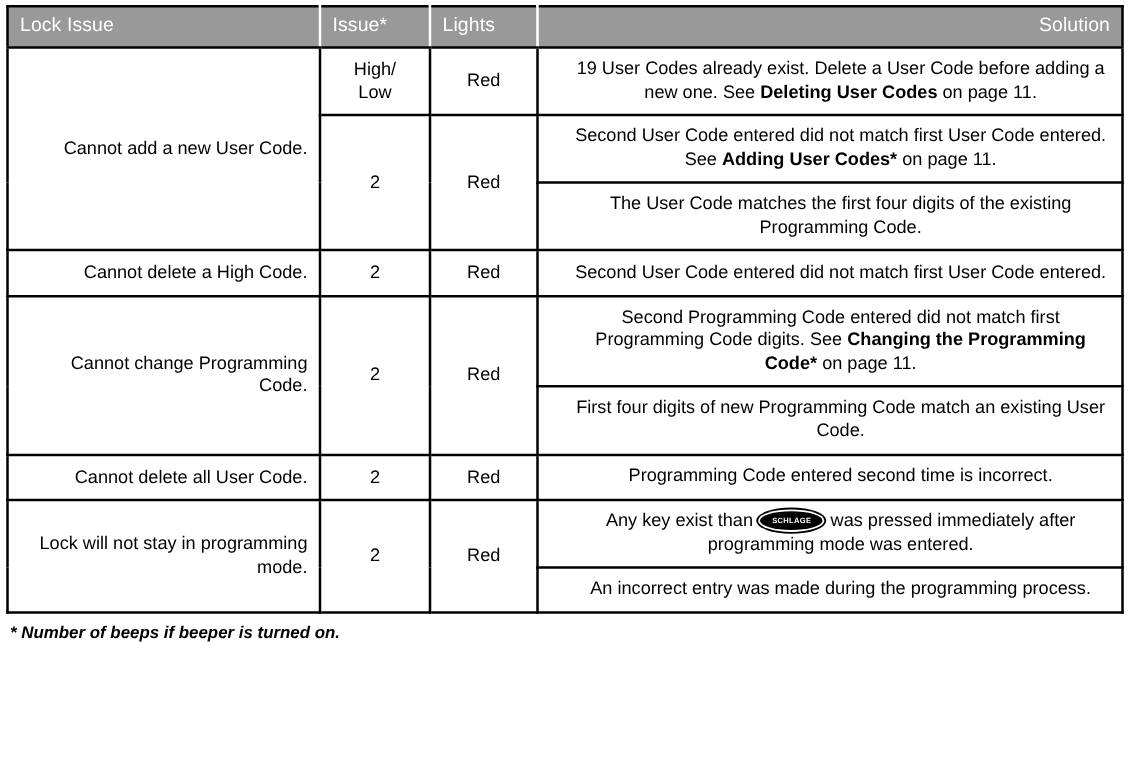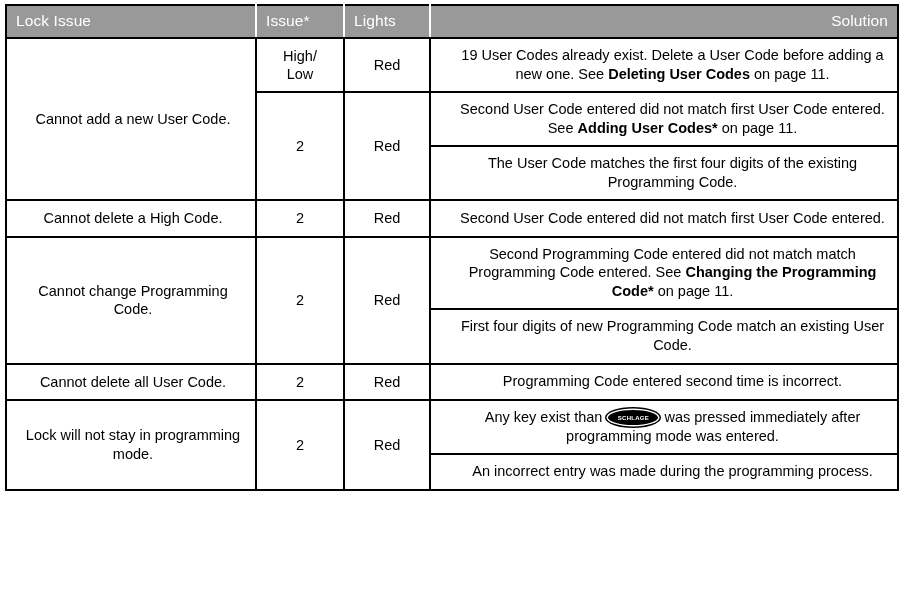--- a/index.html
+++ b/index.html
@@ -55,21 +55,21 @@
   tbody td {
     border: 2px solid #000000;
     vertical-align: middle;
     font-size: 14.5px;
     line-height: 1.28;
     background: #ffffff;
   }
 
   td.issue {
     padding: 8px 9px 8px 13px;
-    text-align: center;
+    text-align: right;
   }
   td.beeps, td.lights {
     text-align: center;
     padding: 6px 4px;
   }
   td.solution {
     padding: 7px 10px 8px 27px;
     text-align: center;
     border-left: 2px solid #000000;
   }
@@ -172,21 +172,21 @@
         <td class="solution">
           <span>Second User Code entered did not match first User Code entered.</span>
         </td>
       </tr>
 
       <tr>
         <td class="issue" rowspan="2">Cannot change Programming Code.</td>
         <td class="beeps" rowspan="2">2</td>
         <td class="lights" rowspan="2">Red</td>
         <td class="solution sub-top">
-          <span>Second Programming Code entered did not match match Programming Code entered. See </span><b>Changing the Programming Code*</b><span> on page 11.</span>
+          <span>Second Programming Code entered did not match first Programming Code digits. See </span><b>Changing the Programming Code*</b><span> on page 11.</span>
         </td>
       </tr>
       <tr>
         <td class="solution">
           <span>First four digits of new Programming Code match an existing User Code.</span>
         </td>
       </tr>
 
       <tr>
         <td class="issue">Cannot delete all User Code.</td>
@@ -207,14 +207,15 @@
       </tr>
       <tr>
         <td class="solution">
           <span>An incorrect entry was made during the programming process.</span>
         </td>
       </tr>
 
     </tbody>
   </table>
 
+  <div class="footnote">* Number of beeps if beeper is turned on.</div>
 
 </div>
 
 </body></html>

